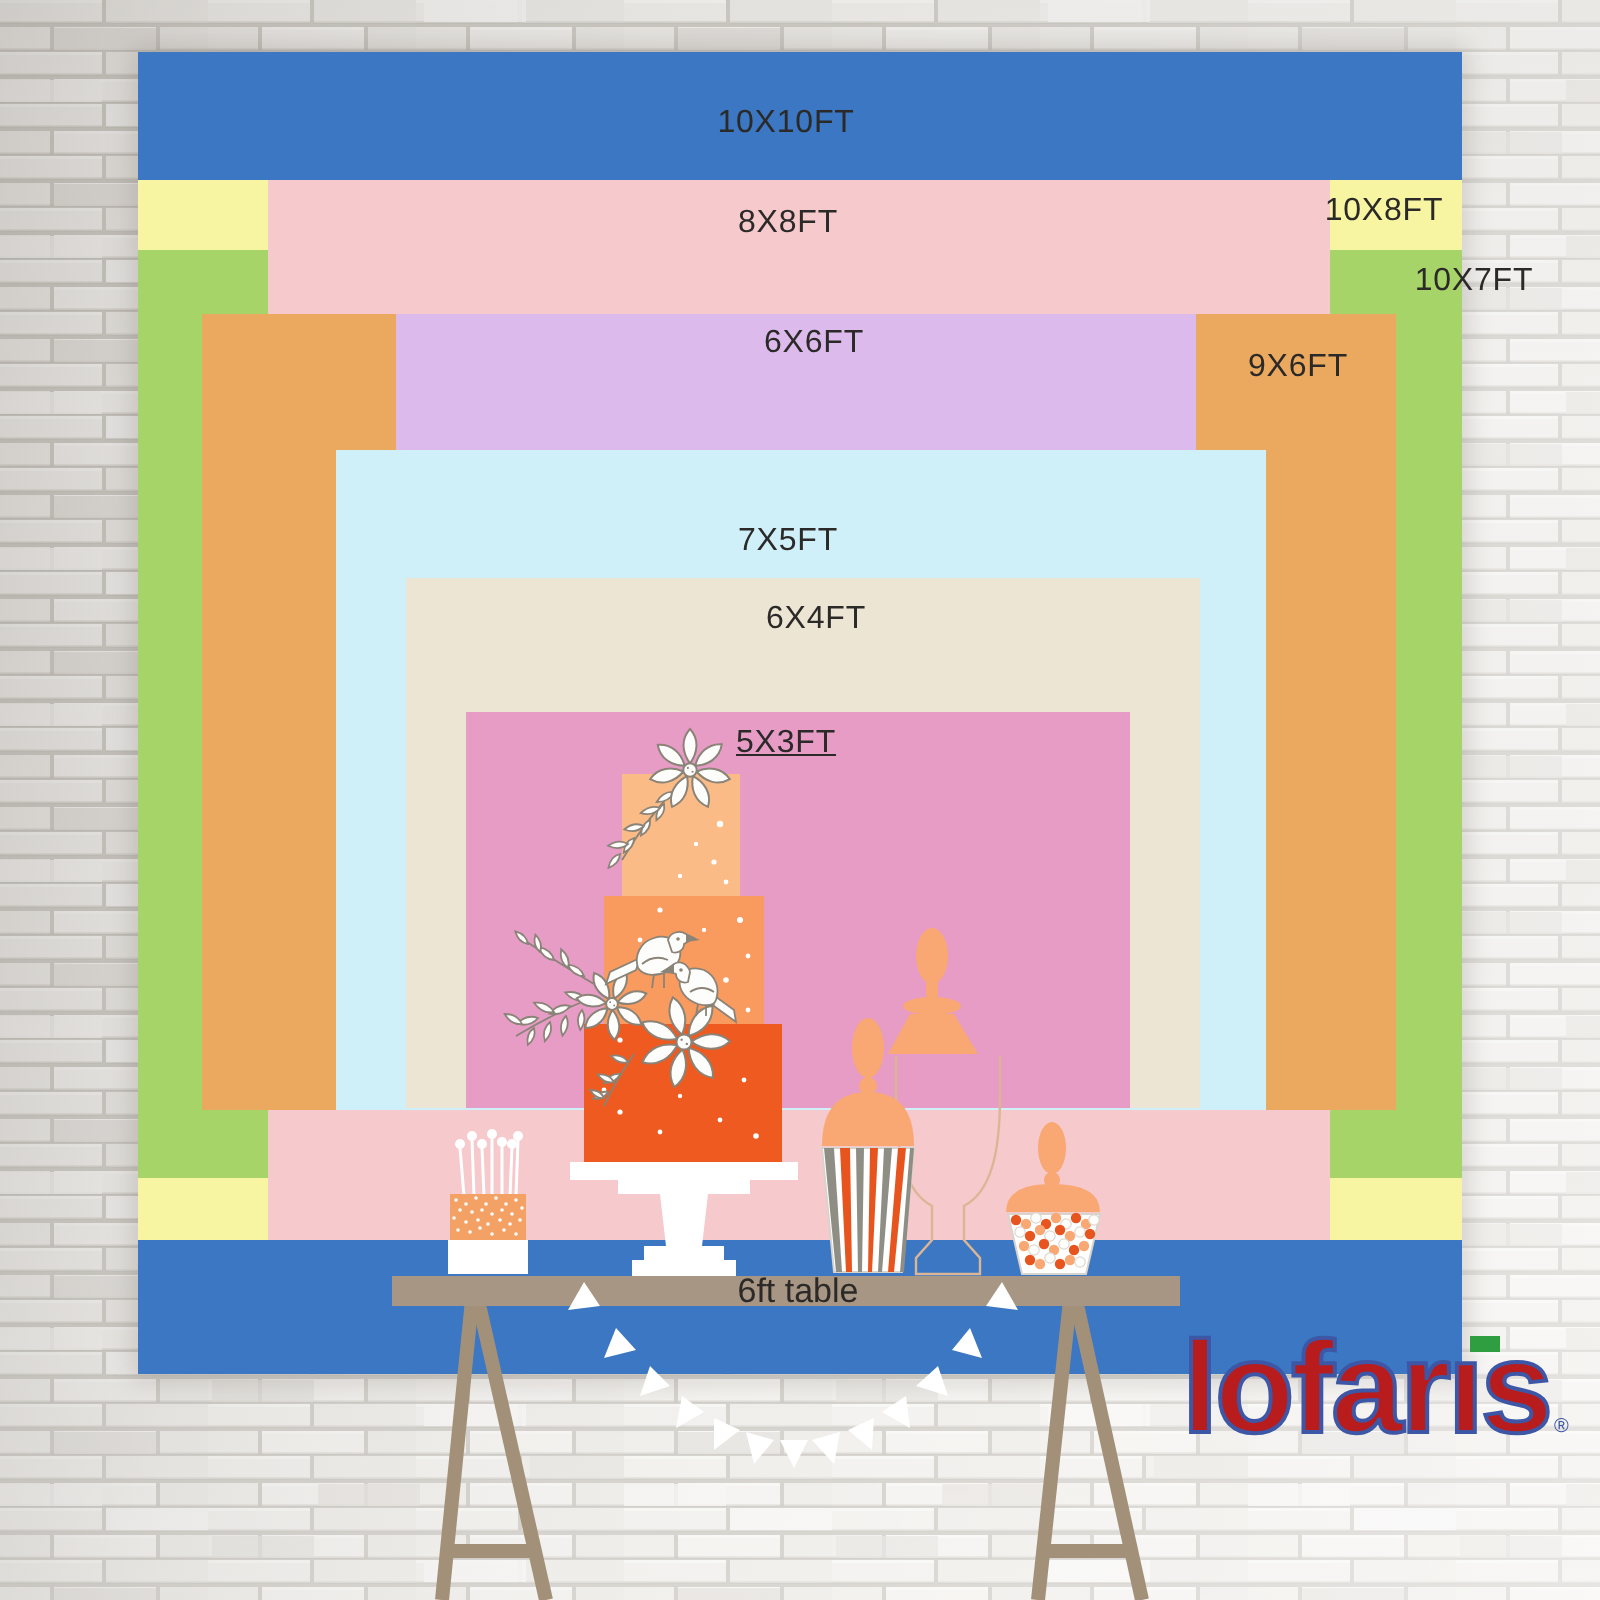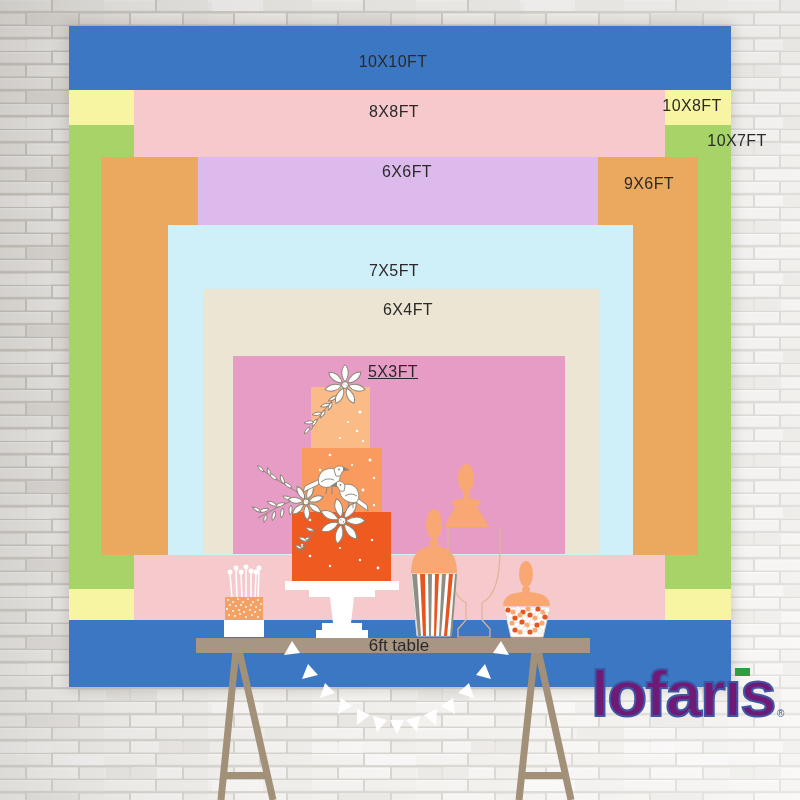--- a/index.html
+++ b/index.html
@@ -383,20 +383,20 @@
     <polygon points="441,706 453,698 455,714" fill="#fff"></polygon>
     <polygon points="458,693 469,683 474,698" fill="#fff"></polygon>
     <polygon points="476,675 485,664 491,679" fill="#fff"></polygon>
     <polygon points="493,653 501,641 509,655" fill="#fff"></polygon>
   </g>
 
   <text x="399" y="651" font-size="17" fill="#2b2a28" text-anchor="middle" font-family="Liberation Sans, sans-serif">6ft table</text>
 </svg>
 
 <div style="position:absolute;left:591px;top:664px;width:210px;height:70px;">
-  <div style="font-family:'Liberation Sans',sans-serif;font-weight:bold;font-size:65px;letter-spacing:-1.6px;color:#701a75;-webkit-text-stroke:2px #3d57a6;line-height:60px;">lofarıs</div>
+  <div style="font-family:'Liberation Sans',sans-serif;font-weight:bold;font-size:65px;letter-spacing:-1.6px;color:#b91c1c;-webkit-text-stroke:2px #3d57a6;line-height:60px;">lofarıs</div>
 
   <div style="position:absolute;left:144px;top:4px;width:15px;height:8px;background:#2f9e41;"></div>
 
   <div style="position:absolute;left:186px;top:44px;font-size:10px;color:#3d57a6;">®</div>
 </div>
 
 </div>
 
 </body></html>

